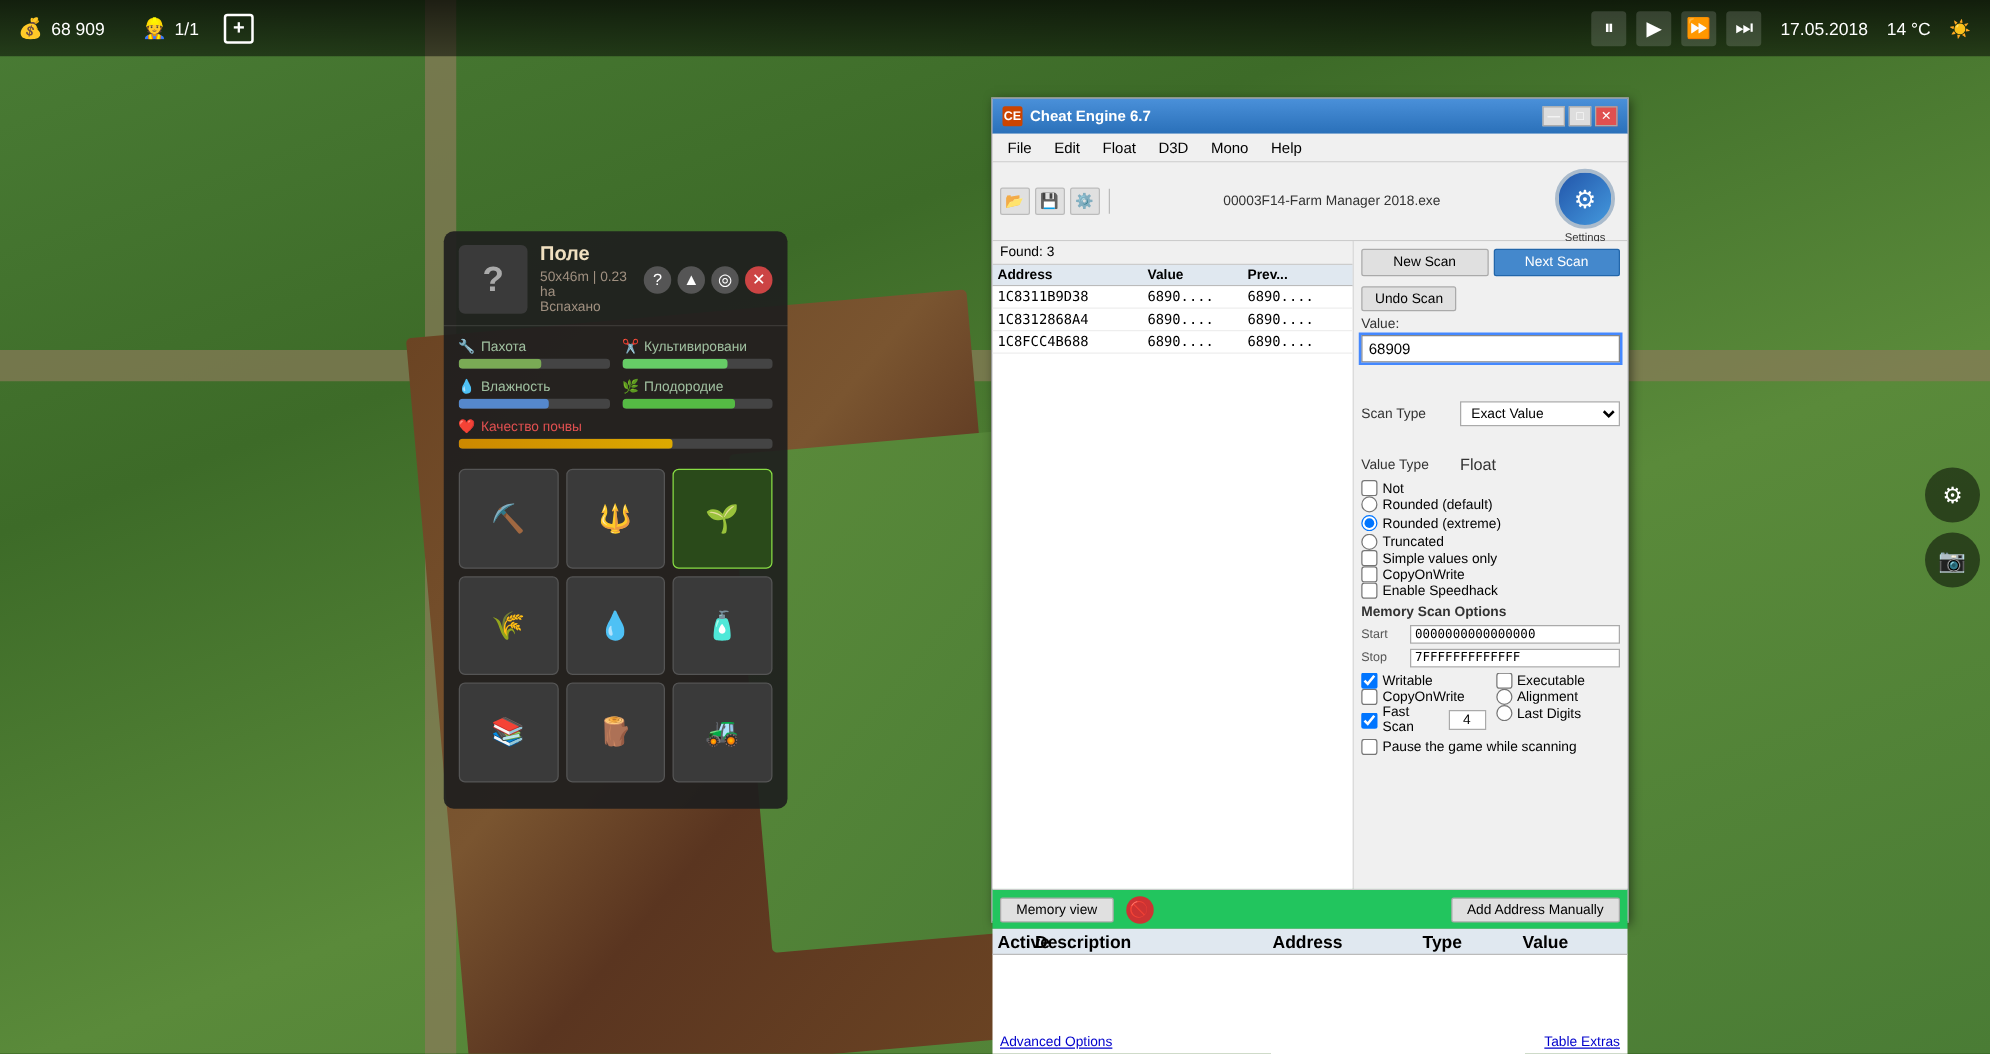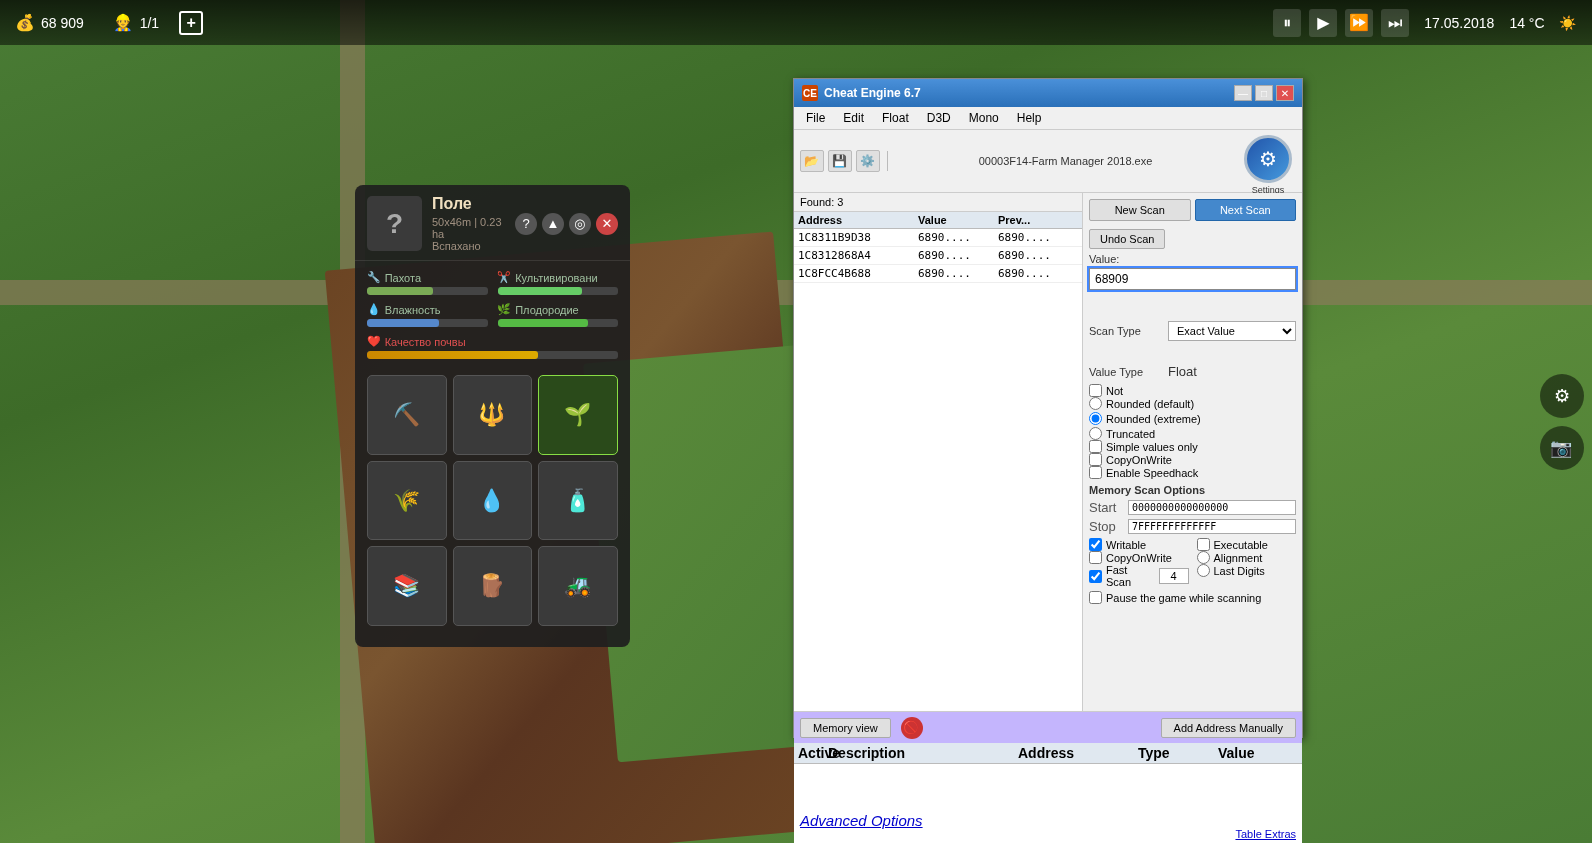--- a/index.html
+++ b/index.html
@@ -450,21 +450,21 @@
     }
 
     .ce-address-row {
       display: flex;
       align-items: center;
       margin-bottom: 4px;
       gap: 4px;
     }
     .ce-addr-label {
       width: 35px;
-      font-size: 13px;
+      font-size: 10px;
       color: #555;
     }
     .ce-addr-input {
       flex: 1;
       padding: 1px 3px;
       border: 1px solid #aaa;
       font-size: 10px;
       font-family: monospace;
       background: #fff;
     }
@@ -877,37 +877,37 @@
       </div>
 
       
       <div class="ce-pause-row">
         <input type="checkbox" style="">
         <span>Pause the game while scanning</span>
       </div>
     </div>
   </div>
 
-  <div class="ce-bottom" style="display:flex;align-items:center;border-top:1px solid #ccc;height:32px;background:#c4b5fd;">
+  <div class="ce-bottom" style="display:flex;align-items:center;border-top:1px solid #ccc;height:32px;background:#22c55e;">
     <div class="ce-memory-btn">Memory view</div>
     <div class="ce-clear-btn">🚫</div>
     <div class="ce-add-addr-btn">Add Address Manually</div>
   </div>
 
   <div class="ce-addr-table-header">
     <span>Active</span>
     <span>Description</span>
     <span>Address</span>
     <span>Type</span>
     <span>Value</span>
   </div>
 
   <div style="flex:1;background:#fff;height:80px;position:relative;">
 
-    <div style="position:absolute;bottom:15px;left:6px;font-size:15px;color:#0000cc;text-decoration:underline;cursor:pointer;font-style:italic;">Advanced Options</div>
+    <div style="position:absolute;bottom:4px;left:6px;font-size:11px;color:#0000cc;text-decoration:underline;cursor:pointer;">Advanced Options</div>
     <div style="position:absolute;bottom:4px;right:6px;font-size:11px;color:#0000cc;text-decoration:underline;cursor:pointer;">Table Extras</div>
   </div>
 </div>
 
 <div class="side-panel-right">
   <div class="side-btn">⚙</div>
   <div class="side-btn">📷</div>
 </div>
 
 </body></html>

